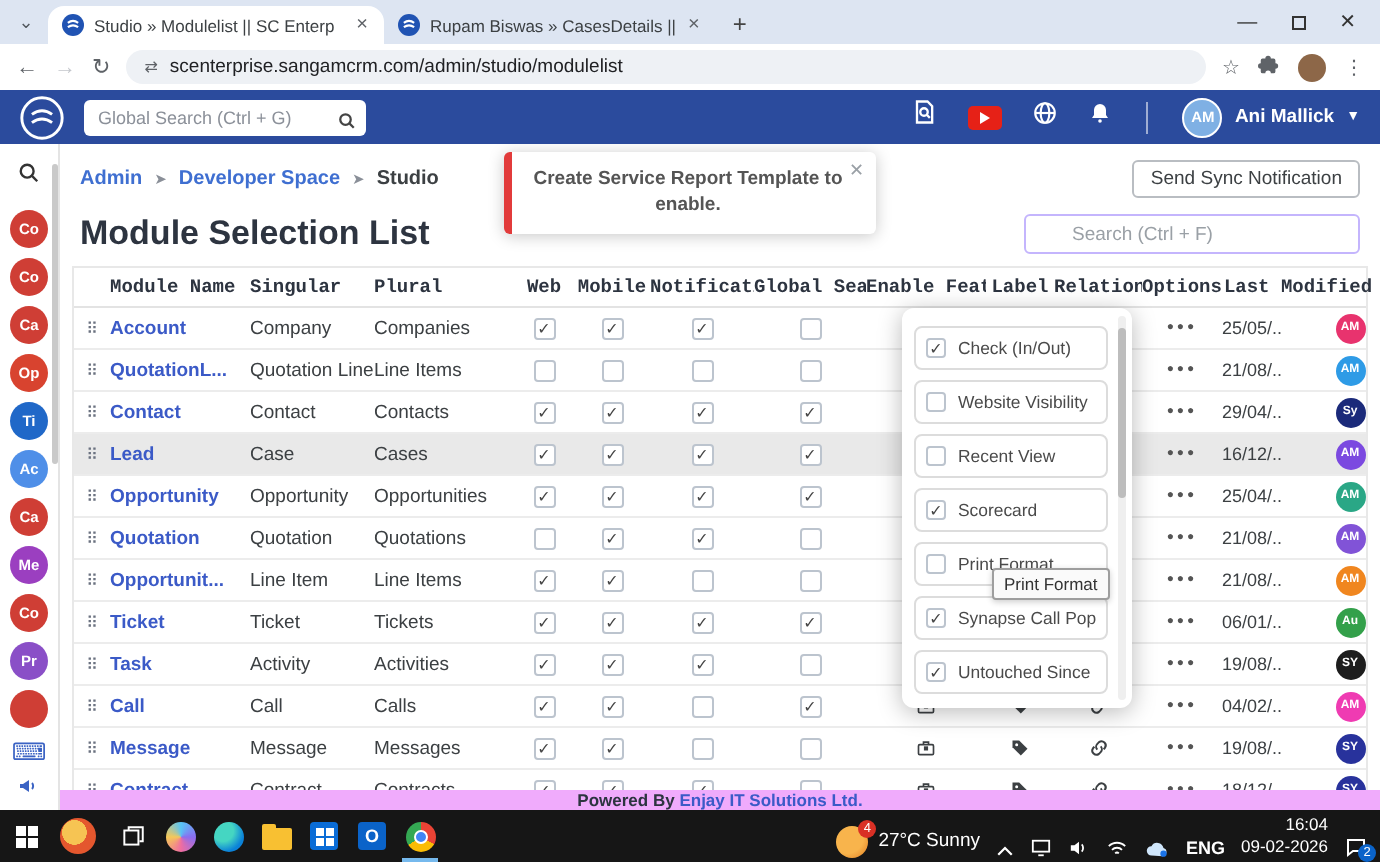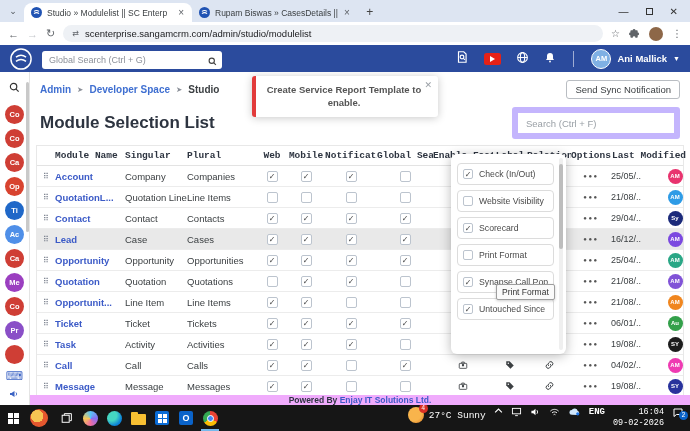--- a/index.html
+++ b/index.html
@@ -25,21 +25,21 @@
   .urlpill .site-ico { font-size:8px; color:#5f6368; }
   .urltext { font-size:9.5px; color:#202124; white-space:nowrap; }
   .bar-right { margin-left:auto; display:flex; align-items:center; gap:9px; }
   .star { font-size:10px; color:#5f6368; }
   .profile-dot { width:14px; height:14px; border-radius:50%; background:#8d6748; }
   .kebab { font-size:10px; color:#5f6368; }
 
   
   .appheader { position:absolute; left:0; top:45px; width:690px; height:27px; background:#2b4b9d; display:flex; align-items:center; padding:0 10px; gap:10px; }
   .logo { width:22px; height:22px; flex:none; }
-  .gsearch { width:180px; height:18px; background:#fff; border:none; border-radius:3px; font-size:9px; padding:0 18px 0 7px; color:#333; font-family:"Liberation Sans",sans-serif; }
+  .gsearch { width:141px; height:18px; background:#fff; border:none; border-radius:3px; font-size:9px; padding:0 18px 0 7px; color:#333; font-family:"Liberation Sans",sans-serif; }
   .gsearch::placeholder { color:#8b9099; }
   .gsearch-wrap { position:relative; }
   .gsearch-ico { position:absolute; right:5px; top:3px; }
   .hdr-icons { margin-left:auto; display:flex; align-items:center; gap:15px; }
   .yt { width:17px; height:12px; background:#e62117; border-radius:2.5px; display:flex; align-items:center; justify-content:center; }
   .yt-tri { width:0; height:0; border-left:5px solid #fff; border-top:3px solid transparent; border-bottom:3px solid transparent; }
   .hdr-divider { width:1px; height:16px; background:rgba(255,255,255,.55); margin:0 2px; }
   .hdr-user { display:flex; align-items:center; gap:6px; }
   .hdr-avatar { width:20px; height:20px; border-radius:50%; background:#7fb0e4; border:1.5px solid #fff; color:#fff; font-size:7.5px; font-weight:bold; display:flex; align-items:center; justify-content:center; }
   .hdr-name { color:#fff; font-size:9.5px; font-weight:bold; }
@@ -56,21 +56,21 @@
   .main { position:absolute; left:30px; top:72px; right:0; bottom:26px; background:#fff; overflow:hidden; }
   .crumbrow { display:flex; align-items:center; padding:8px 10px 2px 10px; }
   .crumb { font-size:10px; font-weight:bold; }
   .crumb.link { color:#3f6fd1; }
   .crumb.current { color:#3c4043; }
   .crumb-sep { color:#8a8f98; font-size:7.5px; margin:0 6px; }
   .sync-btn { margin-left:auto; background:#fff; border:1px solid #b9bdc2; border-radius:3px; color:#3c4043; font-size:9.5px; padding:3px 8px; font-family:"Liberation Sans",sans-serif; }
 
   .titlerow { display:flex; align-items:center; padding:6px 10px 4px 10px; }
   .page-title { font-size:17px; font-weight:bold; color:#2d3440; }
-  .fsearch { margin-left:auto; width:168px; height:32px; border:6px solid #c4b5fd; border-radius:3px; font-size:9.5px; padding:0 8px; color:#333; font-family:"Liberation Sans",sans-serif; }
+  .fsearch { margin-left:auto; width:168px; height:20px; border:1px solid #c4b5fd; border-radius:3px; font-size:9.5px; padding:0 23px; color:#333; font-family:"Liberation Sans",sans-serif; }
   .fsearch::placeholder { color:#9aa0a6; }
 
   .tablewrap { margin:2px 6px 0 6px; border:1px solid #e8e8e8; border-bottom:none; }
   .thead { display:grid; grid-template-columns:18px 70px 62px 70px 30px 38px 52px 56px 60px 34px 44px 40px 76px; align-items:center; height:20px; border-bottom:1px solid #e3e3e3; }
   .thead::before { content:""; }
   .hcell { font-size:9.5px; font-weight:bold; color:#2d3440; white-space:nowrap; overflow:hidden;font-family:Liberation Mono, monospace; }
   .hcell.ca { text-align:center; }
   .trow { display:grid; grid-template-columns:18px 70px 62px 70px 30px 38px 52px 56px 60px 34px 44px 40px 52px 24px; align-items:center; height:21px; border-bottom:1px solid #ececec; background:#fff; }
   .trow.hl { background:#e9e9e9; }
   .cell { display:flex; align-items:center; overflow:hidden; }
@@ -118,21 +118,21 @@
   .app-dot { width:15px; height:15px; border-radius:50%; }
   .copilot { background:conic-gradient(#58c4f5,#8a6df0,#f06da0,#f5c858,#58c4f5); }
   .edge { background:radial-gradient(circle at 30% 30%, #45d6c2 0 35%, #0b82d8 70%); }
   .chrome-outer { width:15px; height:15px; border-radius:50%; background:conic-gradient(#ea4335 0 33%, #fbbc05 33% 66%, #34a853 66% 100%); display:flex; align-items:center; justify-content:center; }
   .chrome-inner { width:7px; height:7px; border-radius:50%; background:#4285f4; border:1.5px solid #fff; }
   .folder { width:15px; height:11px; background:#f8c032; border-radius:1px; position:relative; margin-top:2px; }
   .folder::before { content:""; position:absolute; top:-2px; left:0; width:7px; height:3px; background:#f8c032; border-radius:1px 1px 0 0; }
   .store { width:14px; height:14px; background:#0a6cd6; border-radius:2px; display:flex; align-items:center; justify-content:center; }
   .store .win-grid { grid-template-columns:4px 4px; grid-template-rows:4px 4px; }
   .outlook { width:14px; height:14px; background:#0a63c9; border-radius:2px; display:flex; align-items:center; justify-content:center; color:#fff; font-size:9px; font-weight:bold; }
-  .tb-right { margin-left:auto; display:flex; align-items:flex-start; gap:8px; padding-right:6px;font-family:Liberation Mono, monospace; }
+  .tb-right { margin-left:auto; display:flex; align-items:flex-end; gap:8px; padding-right:6px; }
   .weather { display:flex; align-items:center; gap:5px; }
   .weather-ico { position:relative; width:16px; height:16px; border-radius:50%; background:radial-gradient(circle at 35% 35%, #f8b44c 0 55%, #e07b1f 100%); }
   .weather-badge { position:absolute; top:-3px; right:-4px; background:#d93025; color:#fff; border-radius:50%; width:9px; height:9px; font-size:6.5px; display:flex; align-items:center; justify-content:center; }
   .weather-txt { font-size:9.5px; }
   .tray-ico { display:flex; align-items:center; justify-content:center; }
   .tb-lang { font-size:9px; font-weight:bold; }
   .tb-clock { text-align:right; font-size:8.5px; line-height:1.25; }
   .tb-notif { position:relative; }
   .notif-badge { position:absolute; bottom:-2px; right:-4px; background:#0a63c9; border-radius:50%; width:9px; height:9px; font-size:6.5px; display:flex; align-items:center; justify-content:center; }
 </style>
@@ -804,20 +804,24 @@
 
     <div class="fpopup">
       <div id="fitems">
           <div class="feat-item">
     <span class="cb small on"></span>
     <span class="feat-label">Check (In/Out)</span>
   </div>
           <div class="feat-item">
     <span class="cb small"></span>
     <span class="feat-label">Website Visibility</span>
+  </div>
+          <div class="feat-item">
+    <span class="cb small"></span>
+    <span class="feat-label">Recent View</span>
   </div>
           <div class="feat-item">
     <span class="cb small on"></span>
     <span class="feat-label">Scorecard</span>
   </div>
           <div class="feat-item">
     <span class="cb small"></span>
     <span class="feat-label">Print Format</span>
   </div>
           <div class="feat-item">

